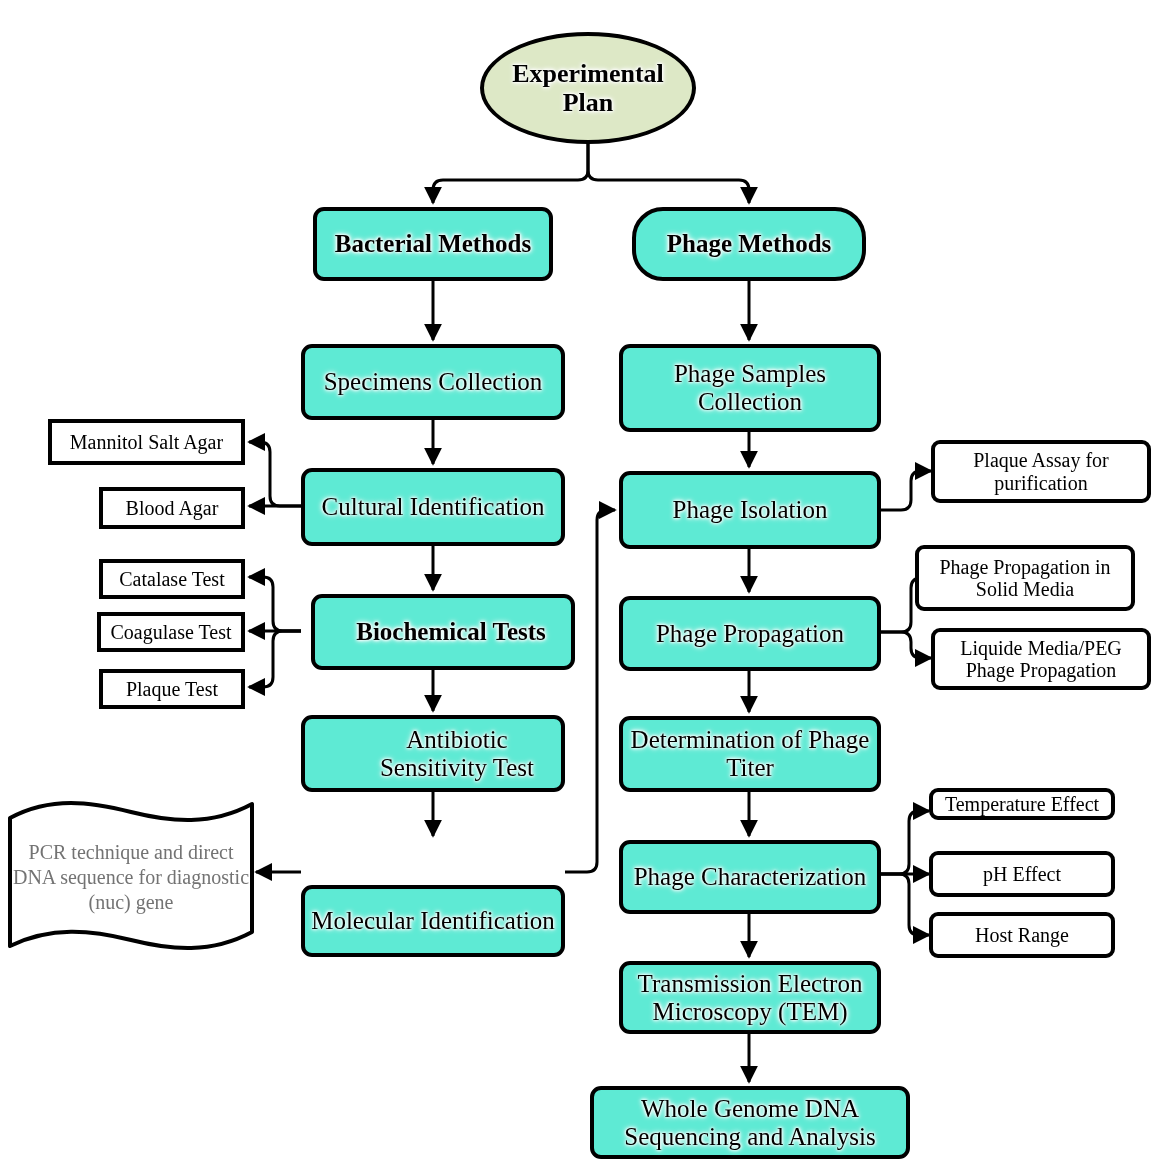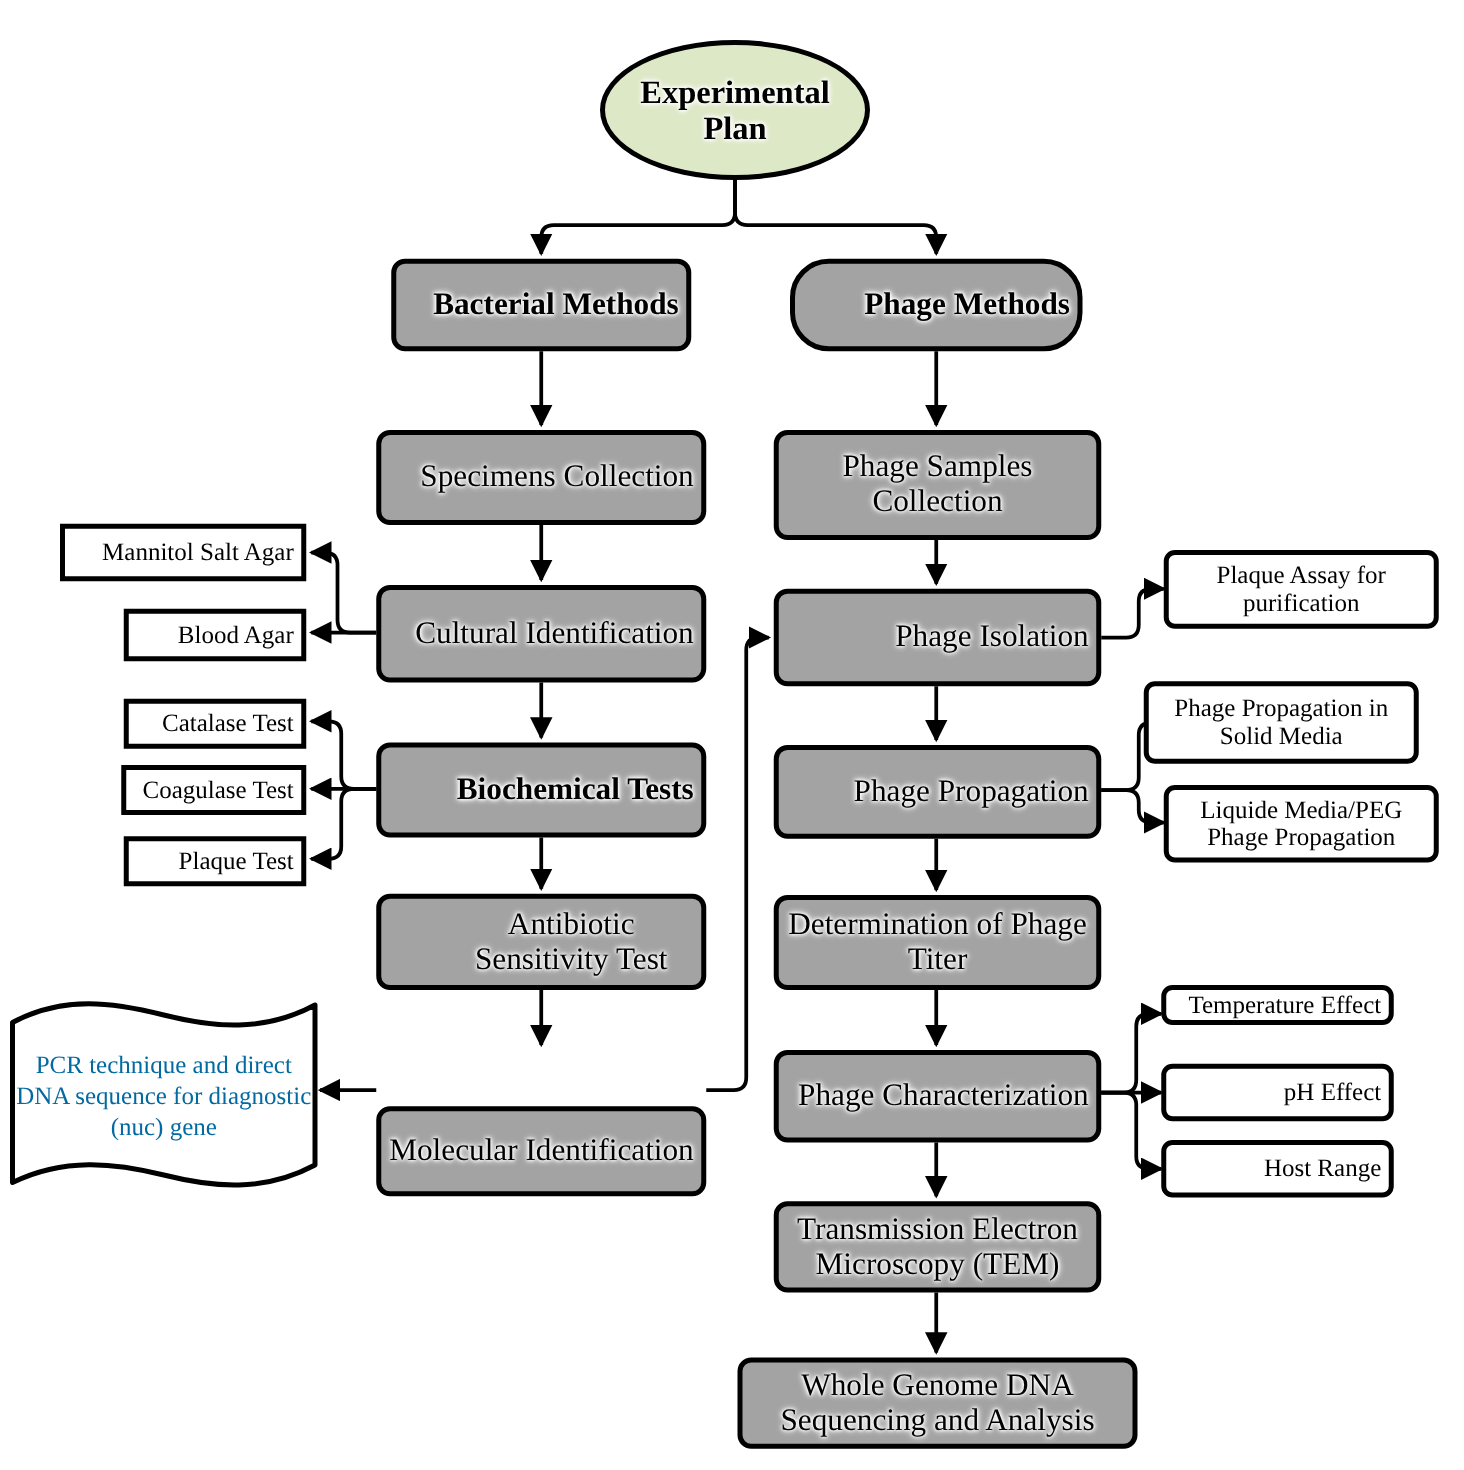--- a/index.html
+++ b/index.html
@@ -24,36 +24,36 @@
     height: 1176px;
     pointer-events: none;
     z-index: 1;
   }
   
   .node {
     position: absolute;
     box-sizing: border-box;
     display: flex;
     align-items: center;
-    justify-content: flex-end;
+    justify-content: center;
     text-align: center;
     color: #000000;
     z-index: 2;
   }
   .node .txt {
     display: block;
     line-height: 1.12;
     padding: 0 6px;
     text-shadow:
        0 0 3px #ffffff, 0 0 3px #ffffff,
        0 0 5px #ffffff, 0 0 6px #ffffff;
   }
   
   .proc {
-    background: #a3a3a3;
+    background: #5eead4;
     border: 4px solid #000000;
     border-radius: 11px;
     font-size: 25px;
   }
   .proc.bold .txt { font-weight: bold; }
   
   .sat {
     background: #ffffff;
     border: 4px solid #000000;
     border-radius: 0;
@@ -82,21 +82,21 @@
     left: 0; top: 0;
   }
   .docshape .doclabel {
     position: absolute;
     left: 0;
     top: 44px;
     width: 100%;
     text-align: center;
     font-size: 20px;
     line-height: 1.25;
-    color: #0369a1;
+    color: #737373;
   }
 </style>
 </head>
 <body>
 
 <div id="canvas">
 
   <svg id="wires" viewBox="0 0 1171 1176" width="1171" height="1176">
     <defs>
       <marker id="ah" viewBox="0 0 10 10" refX="9" refY="5" markerWidth="6" markerHeight="6" orient="auto-start-reverse">
@@ -153,21 +153,21 @@
   </div>
 
   <div class="node proc" style="left:301px; top:344px; width:264px; height:76px;">
     <span class="txt">Specimens Collection</span>
   </div>
 
   <div class="node proc" style="left:301px; top:468px; width:264px; height:78px;">
     <span class="txt">Cultural Identification</span>
   </div>
 
-  <div class="node proc bold" style="left:301px; top:594px; width:264px; height:76px;padding-left:16px;">
+  <div class="node proc bold" style="left:311px; top:594px; width:264px; height:76px;padding-left:16px;">
     <span class="txt">Biochemical Tests</span>
   </div>
 
   <div class="node proc" style="left:301px; top:715px; width:264px; height:77px;padding-left:48px;">
     <span class="txt">Antibiotic Sensitivity Test</span>
   </div>
 
   <div class="node proc" style="left:301px; top:840px; width:264px; height:72px;margin-top:45px;">
     <span class="txt">Molecular Identification</span>
   </div>

